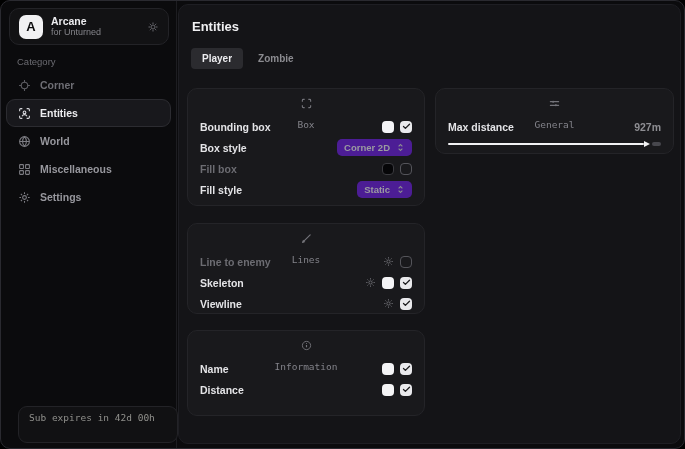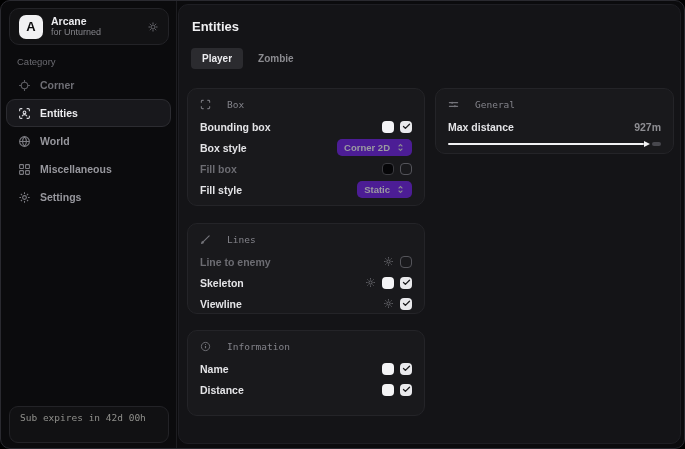--- a/index.html
+++ b/index.html
@@ -17,38 +17,38 @@
   .logo-gear { color:#67676d; display:flex; }
 
   .cat-label { position:absolute; left:16px; top:55px; font-size:9.5px; color:#6b6b71; }
   .nav { position:absolute; left:5px; right:5px; top:70px; }
   .nav-item { height:28px; display:flex; align-items:center; gap:9px; padding:0 11px; border-radius:9px; border:1px solid transparent; color:#97979d; font-size:10.5px; font-weight:600; cursor:default; }
   .nav-item .nicon { display:flex; color:#7c7c82; }
   .nav-item.dim { color:#6e6e74; } .nav-item.dim .nicon { color:#5d5d63; }
   .nav-item.active { background:#18181c; border-color:#2c2c31; color:#ececef; }
   .nav-item.active .nicon { color:#d8d8dc; }
 
-  .status-card { position:absolute; left:8px; bottom:5px; width:160px; height:37px; background:#111113; border:1px solid #232327; border-radius:9px; padding:5px 10px; }
+  .status-card { position:absolute; left:17px; bottom:5px; width:160px; height:37px; background:#111113; border:1px solid #232327; border-radius:9px; padding:5px 10px; }
   .status-l1 { font-family:"DejaVu Sans Mono", monospace; font-size:9.5px; color:#90908c; white-space:nowrap; }
   .status-l2 { font-size:8.5px; font-weight:bold; color:#e8e8ea; margin-top:2px; white-space:nowrap; }
 
   
   .main { position:absolute; left:177px; top:3px; right:3px; bottom:4px; background:#141417; border:1px solid #1e1e23; border-radius:10px; }
   .page-title { position:absolute; left:13px; top:14px; color:#f0f0f2; font-size:13px; font-weight:bold; }
   .tabs { position:absolute; left:12px; top:43px; display:flex; gap:4px; }
   .tab { padding:5px 11px; border-radius:4px; font-size:10px; font-weight:600; color:#8b8b90; }
   .tab.active { background:#2b2b2f; color:#ececef; }
 
   .card { position:absolute; background:#19191c; border:1px solid #242428; border-radius:10px; padding:9px 12px; overflow:hidden; }
   .card-box   { left:8px;  top:83px;  width:238px; height:118px; }
   .card-lines { left:8px;  top:218px; width:238px; height:91px; }
   .card-info  { left:8px;  top:325px; width:238px; height:86px; }
   .card-gen   { left:256px; top:83px; width:239px; height:66px; }
 
-  .s-header { display:flex; align-items:center; gap:16px; height:12px; margin-bottom:9px; color:#83838a; font-family:"DejaVu Sans Mono", monospace; font-size:9.5px; }
+  .s-header { display:flex; align-items:center; gap:10px; height:12px; margin-bottom:9px; color:#83838a; font-family:"DejaVu Sans Mono", monospace; font-size:9.5px;flex-direction:column; }
   .s-header .sicon { display:flex; color:#74747a; }
   .row { height:15px; margin-bottom:6px; display:flex; align-items:center; justify-content:space-between; }
   .row-label { font-size:10.5px; font-weight:600; color:#e4e4e7; }
   .row.dim .row-label { color:#6c6c72; }
   .ctrls { display:flex; align-items:center; gap:6px; }
 
   .swatch { width:12px; height:12px; border-radius:4px; }
   .swatch.white { background:#f4f4f6; }
   .swatch.black { background:#060608; border:1px solid #3a3a3f; }
   .cbx { width:12px; height:12px; border-radius:4px; display:flex; align-items:center; justify-content:center; }

